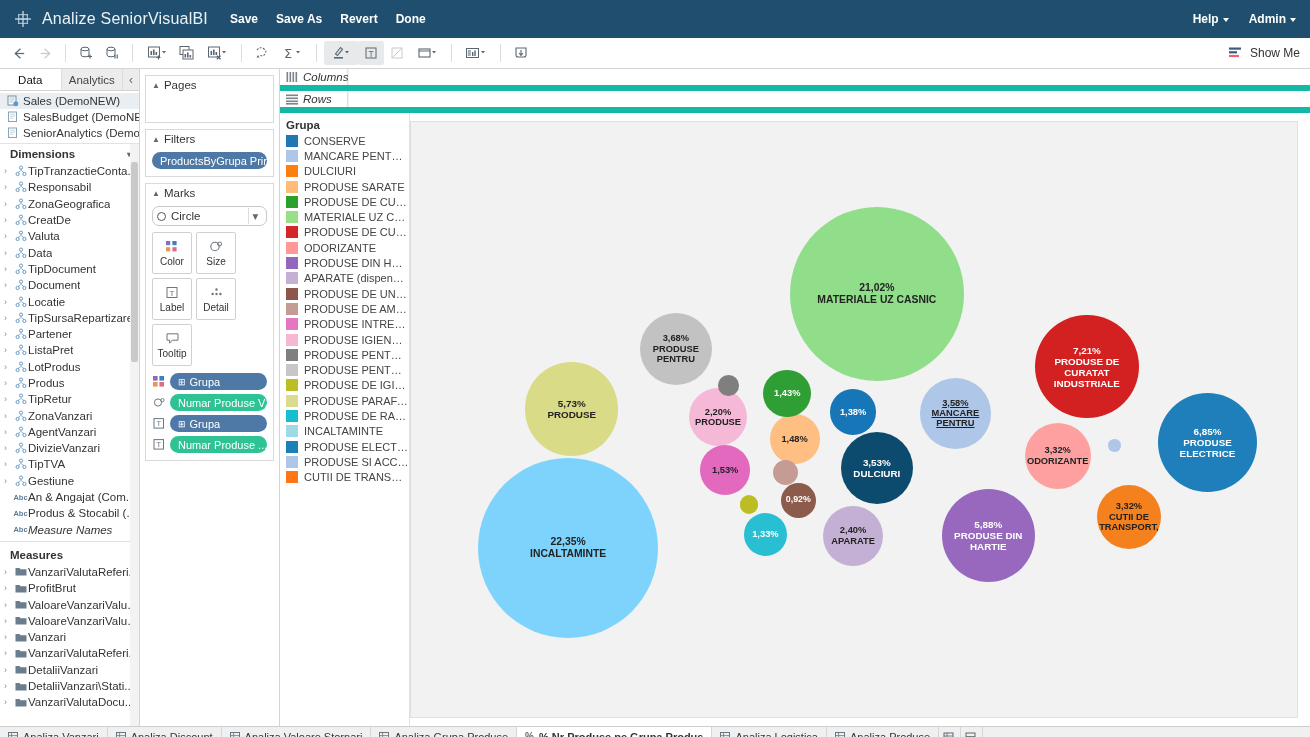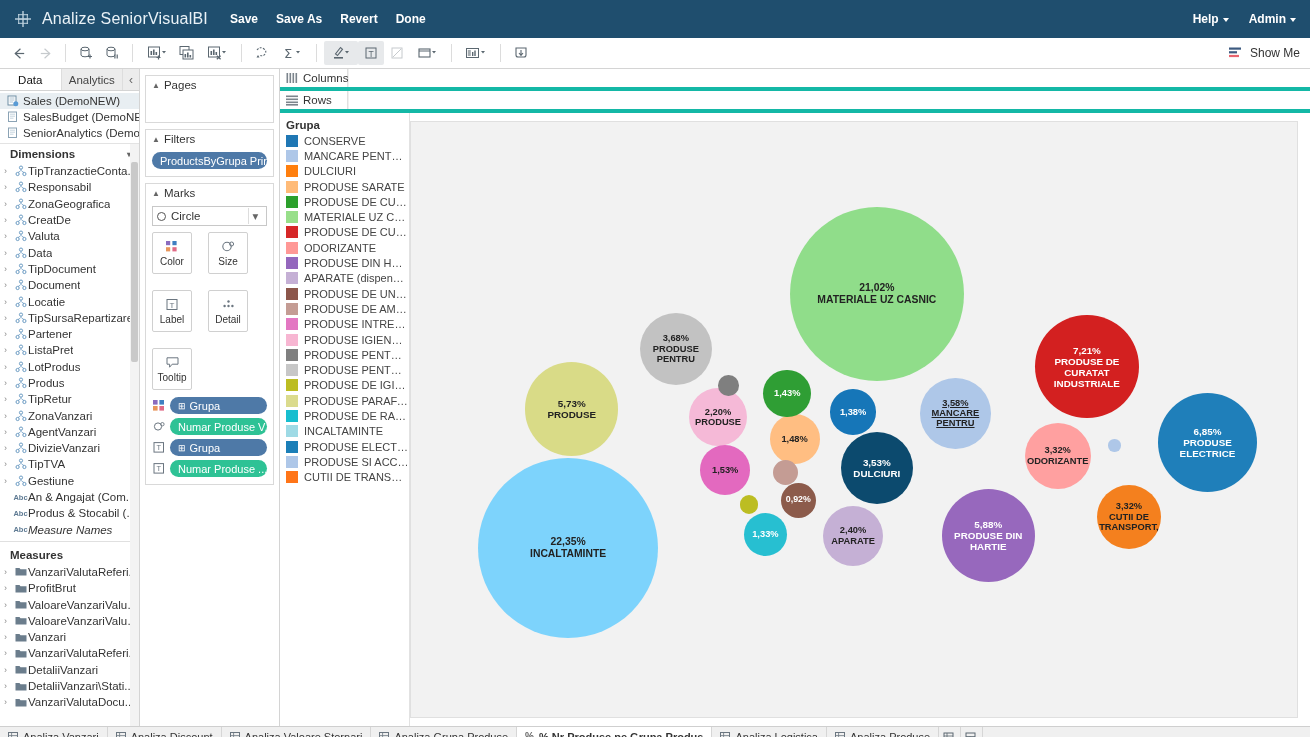--- a/index.html
+++ b/index.html
@@ -81,34 +81,34 @@
   .tri { color: #666; font-size: 8px; }
   .card-body { padding: 4px 6px 7px; }
   .pill {
     display:flex; align-items:center; gap:4px;
     height: 17px; border-radius: 9px; padding: 0 8px;
     font-size: 11px; color: #fff; white-space: nowrap; overflow: hidden; cursor: pointer;
   }
   .pill.blue { background: #4e79a7; }
   .pill.green { background: #2ec295; }
   .pill .sq { font-size:9px; }
-  .marks-select { display:flex; align-items:center; height:20px; border:1px solid #c8c8c8; border-radius:0; font-size:11.5px; padding:0 4px; margin-bottom:6px; color:#333;}
+  .marks-select { display:flex; align-items:center; height:20px; border:1px solid #c8c8c8; border-radius:7px; font-size:11.5px; padding:0 4px; margin-bottom:6px; color:#333;}
   .marks-select .ring { width:9px;height:9px;border:1.4px solid #555;border-radius:50%; margin-right:5px;}
   .marks-select .dd { margin-left:auto; width:14px; height:16px; border-left:1px solid #ddd; display:flex;align-items:center;justify-content:center; color:#666;}
-  .mk-grid { display:flex; flex-wrap: wrap; gap: 16px; text-align: right; }
+  .mk-grid { display:flex; flex-wrap: wrap; gap: 4px; text-align: right; }
   .mk-btn { width: 40px; height: 42px; border: 1px solid #d0d0d0; border-radius:2px; display:flex; flex-direction:column; align-items:center; justify-content:center; gap:3px; font-size:10px; color:#333; cursor:pointer; background:#fff;}
   .mk-btn .g { height:14px; display:flex;align-items:center;justify-content:center;}
   .mk-pills { margin-top: 7px; display:flex; flex-direction:column; gap:4px;}
   .mk-row { display:flex; align-items:center; gap: 4px; }
   .mk-row .lico { width: 14px; flex:none; display:flex;align-items:center;justify-content:center; color:#666;}
   .mk-row .pill { flex:1; }
 
   
   .vizcol { flex: 1; display: flex; flex-direction: column; background:#fff; }
-  .shelf-row { display: flex; align-items: stretch; height: 22px; border-bottom: 4px solid #14b8a6; }
+  .shelf-row { display: flex; align-items: stretch; height: 22px; border-bottom: 6px solid #14b8a6; font-style: italic; }
   .shelf-label { width: 68px; display:flex; align-items:center; gap:5px; padding-left:6px; font-size:11.5px; color:#333; border-right:1px solid #e0e0e0; background:#fff;}
   .shelf-drop { flex:1; background: #fff; border-left: 1px solid #f0f0f0;}
   .viz-body { flex: 1; display: flex; }
   .legend { width: 130px; border-right: 1px solid #e2e2e2; padding: 6px 0 0 6px; background: #fff;}
   .legend-title { font-weight: bold; font-size: 11.5px; color: #333; margin-bottom: 2px; }
   .leg-row { display: flex; align-items: center; height: 15.3px; font-size: 11px; color: #444; cursor:pointer; white-space:nowrap; overflow:hidden;}
   .leg-sw { width: 12px; height: 12px; margin-right: 6px; flex: none; }
   .leg-tx { overflow: hidden; text-overflow: ellipsis; }
   .canvas-wrap { flex: 1; padding: 8px 12px 8px 0; background:#fff; position:relative;}
   .canvas { position: relative; width: 100%; height: 100%; background: #f2f2f2; border: 1px solid #e0e0e0; overflow:hidden;}

